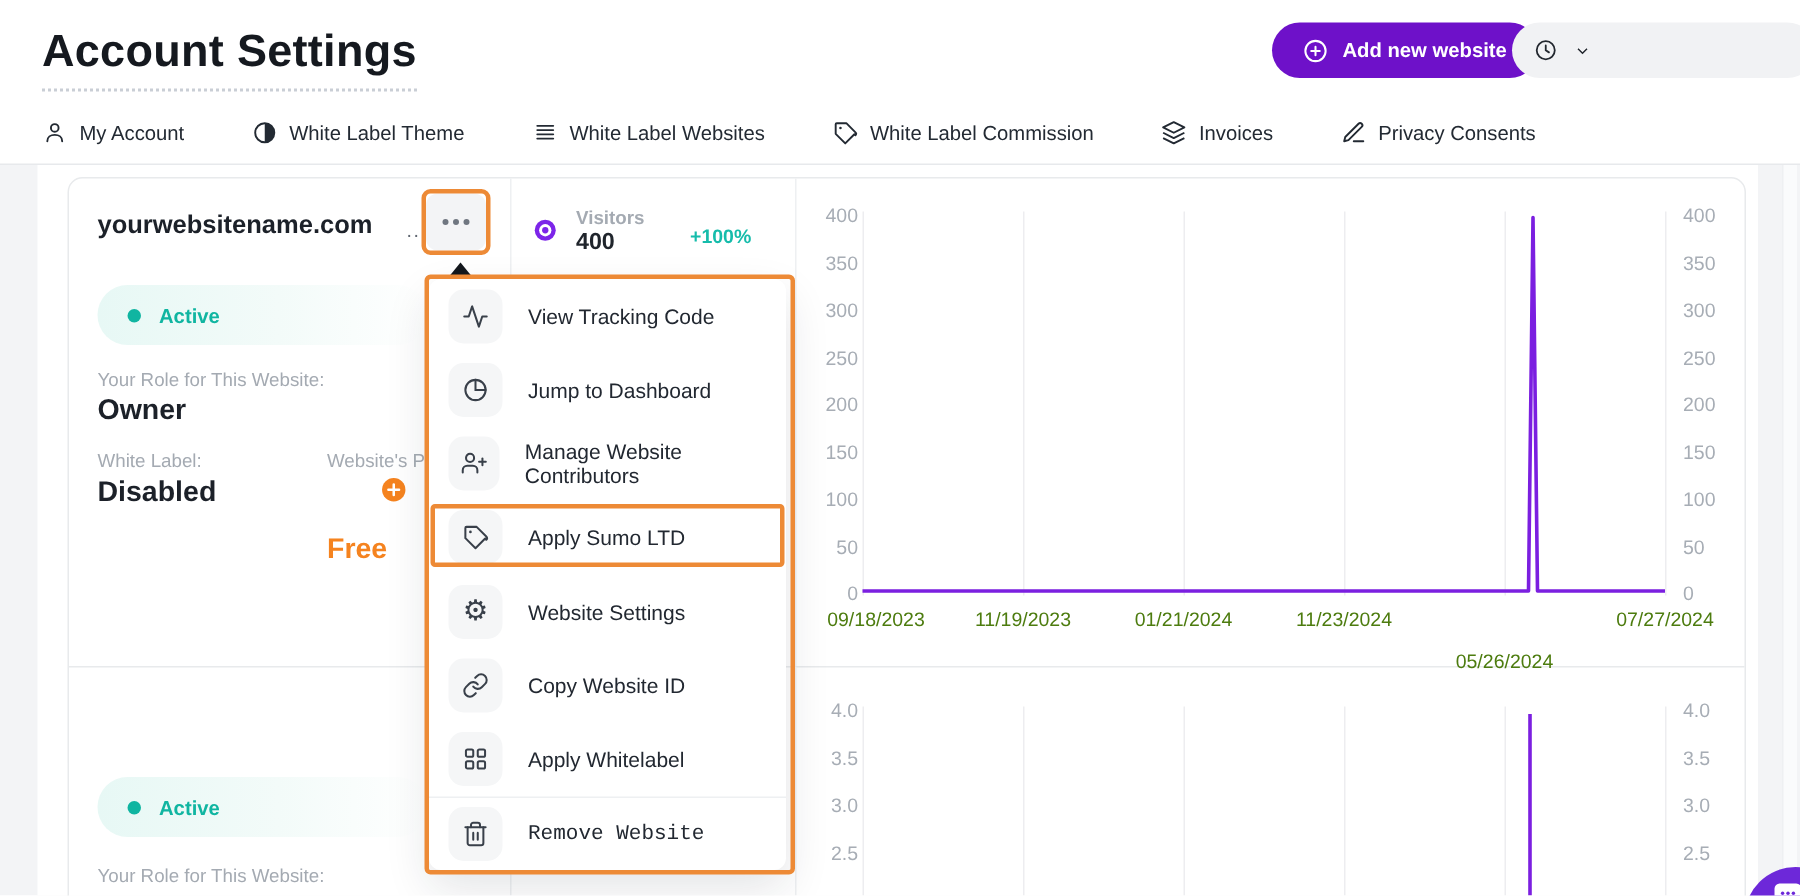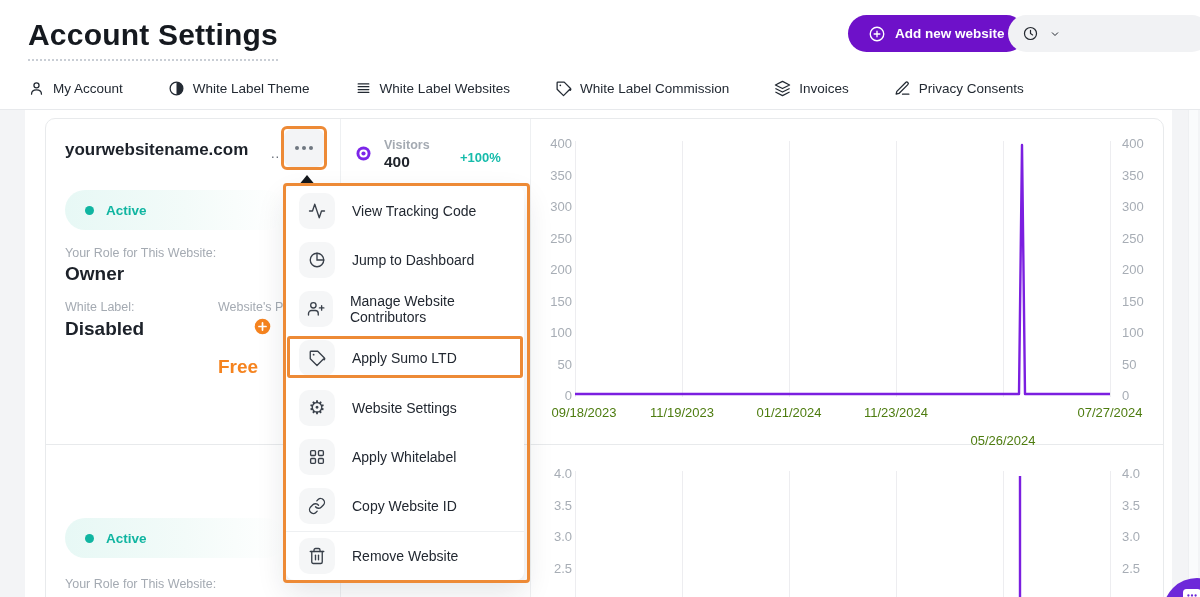--- a/index.html
+++ b/index.html
@@ -60,21 +60,21 @@
   .tick-x { position:absolute; width:84px; text-align:center; font-size:13px; color:#4d7c0f; }
   .gline { position:absolute; width:1px; background:#ededf0; }
   .chart-svg { position:absolute; overflow:visible; }
 
   
   .caret { position:absolute; left:298px; top:175px; width:0; height:0; z-index:39;
            border-left:9px solid transparent; border-right:9px solid transparent; border-bottom:11px solid #14181d; }
   .menu { position:absolute; left:286px; top:186px; width:238px; height:394px; background:#fff; border-radius:8px;
           box-shadow:0 12px 30px rgba(25,30,50,.12); z-index:40; display:flex; flex-direction:column; }
   .mi { flex:none; height:49.25px; display:flex; align-items:center; padding-left:13px; cursor:pointer; position:relative; }
-  .mi.divtop { border-top:1px solid #eef0f2; }
+  .mi.divtop { border-top:1px solid #eef0f2;font-family:Liberation Mono, monospace; }
   .mi .ibox { width:36px; height:36px; border-radius:10px; background:#f5f6f7; display:flex; align-items:center; justify-content:center; color:#39404a; }
   .mi .mlabel { margin-left:17px; font-size:14px; color:#222831; }
   .gear-glyph { font-size:19px; line-height:1; color:#39404a; }
 
   .ann-menu { left:283px; top:183px; width:247px; height:400px; border-radius:4px; z-index:50; }
   .ann-dots { left:281px; top:126px; width:46px; height:44px; border-radius:6px; z-index:50; }
   .ann-sumo { left:1px; top:2px; width:236px; height:42px; border-radius:3px; z-index:51; }
   .ann-tab  { left:-13px; right:-14px; top:-10px; bottom:-8px; border-radius:4px; }
 
   
@@ -324,37 +324,37 @@
       <span class="mlabel">Apply Sumo LTD</span>
     </div>
     <div class="mi">
       <span class="ibox">
           <span class="gear-glyph">⚙</span>
         </span>
       <span class="mlabel">Website Settings</span>
     </div>
     <div class="mi">
       <span class="ibox">
+          <svg width="18" height="18" viewBox="0 0 24 24" fill="none" stroke="currentColor" stroke-width="1.8" stroke-linecap="round" stroke-linejoin="round">
+            <path d="M10 13a5 5 0 0 0 7.54.54l3-3a5 5 0 0 0-7.07-7.07l-1.72 1.71"></path>
+            <path d="M14 11a5 5 0 0 0-7.54-.54l-3 3a5 5 0 0 0 7.07 7.07l1.71-1.71"></path>
+          </svg>
+        </span>
+      <span class="mlabel">Copy Website ID</span>
+    </div>
+    <div class="mi">
+      <span class="ibox">
           <svg width="18" height="18" viewBox="0 0 24 24" fill="none" stroke="currentColor" stroke-width="1.8">
             <rect x="3.5" y="3.5" width="6.5" height="6.5" rx="1.4"></rect>
             <rect x="14" y="3.5" width="6.5" height="6.5" rx="1.4"></rect>
             <rect x="3.5" y="14" width="6.5" height="6.5" rx="1.4"></rect>
             <rect x="14" y="14" width="6.5" height="6.5" rx="1.4"></rect>
           </svg>
         </span>
       <span class="mlabel">Apply Whitelabel</span>
-    </div>
-    <div class="mi">
-      <span class="ibox">
-          <svg width="18" height="18" viewBox="0 0 24 24" fill="none" stroke="currentColor" stroke-width="1.8" stroke-linecap="round" stroke-linejoin="round">
-            <path d="M10 13a5 5 0 0 0 7.54.54l3-3a5 5 0 0 0-7.07-7.07l-1.72 1.71"></path>
-            <path d="M14 11a5 5 0 0 0-7.54-.54l-3 3a5 5 0 0 0 7.07 7.07l1.71-1.71"></path>
-          </svg>
-        </span>
-      <span class="mlabel">Copy Website ID</span>
     </div>
     <div class="mi divtop">
       <span class="ibox">
           <svg width="18" height="18" viewBox="0 0 24 24" fill="none" stroke="currentColor" stroke-width="1.8" stroke-linecap="round" stroke-linejoin="round">
             <polyline points="3 6 5 6 21 6"></polyline>
             <path d="M19 6v14a2 2 0 0 1-2 2H7a2 2 0 0 1-2-2V6m3 0V4a2 2 0 0 1 2-2h4a2 2 0 0 1 2 2v2"></path>
             <line x1="10" y1="11" x2="10" y2="17"></line>
             <line x1="14" y1="11" x2="14" y2="17"></line>
           </svg>
         </span>

